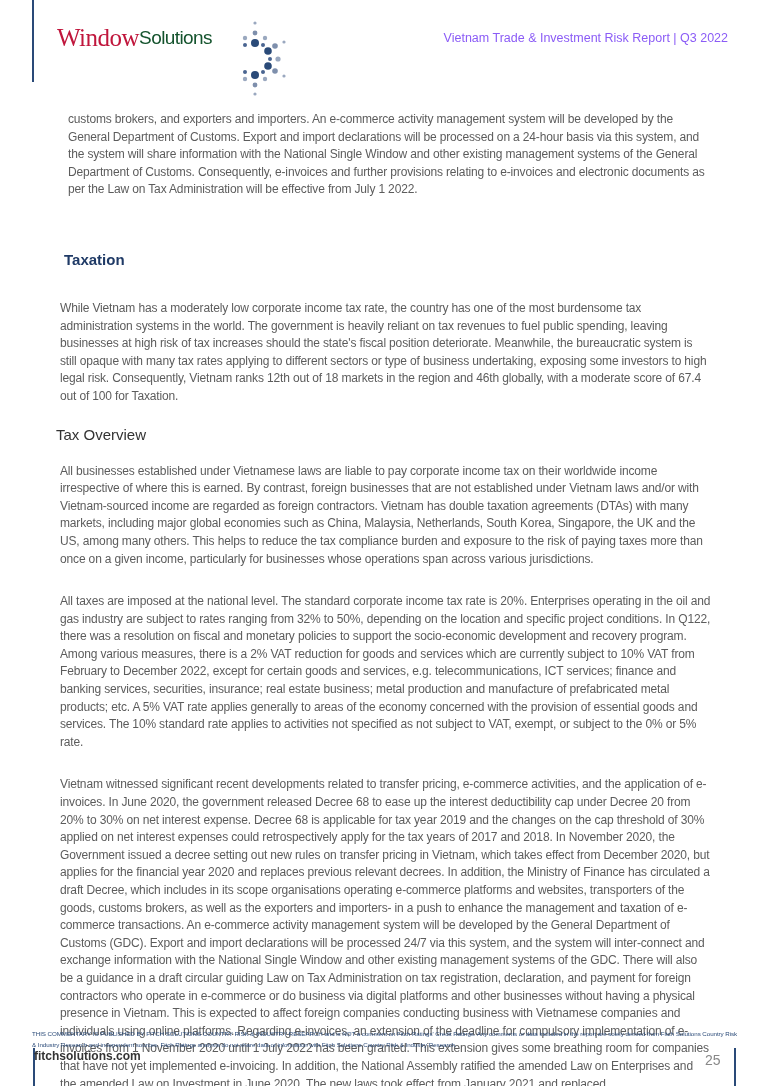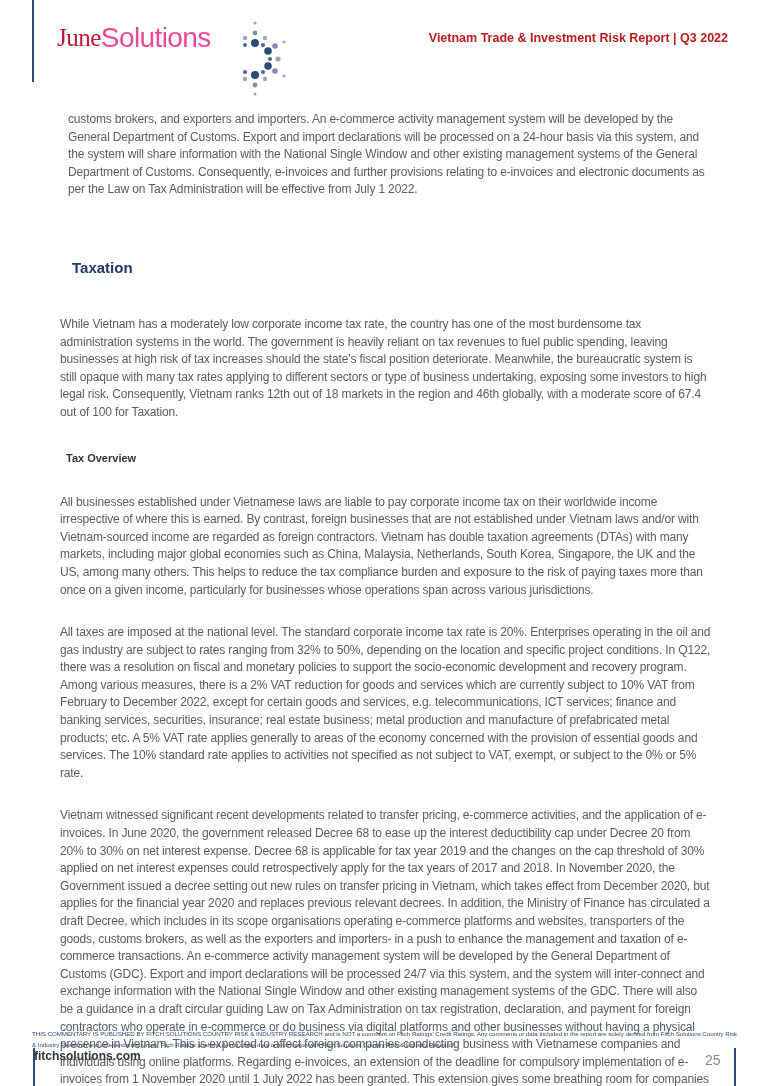--- a/index.html
+++ b/index.html
@@ -4,42 +4,42 @@
 <style>
   html, body { margin: 0; padding: 0; background: #ffffff; }
   body { width: 768px; height: 1086px; position: relative; overflow: hidden;
          font-family: "Liberation Sans", sans-serif; color: #5a5a5a; }
   .vline-top { position: absolute; left: 32px; top: 0; width: 2px; height: 82px; background: #2a4a78; }
   .vline-bot-left { position: absolute; left: 33px; top: 1048px; width: 2px; height: 38px; background: #2a4a78; }
   .vline-bot-right { position: absolute; left: 734px; top: 1048px; width: 2px; height: 38px; background: #2a4a78; }
 
   .logo { position: absolute; left: 57px; top: 18px; height: 40px; display: flex; align-items: center; }
   .logo-fitch { font-family: "Liberation Serif", serif; font-size: 25px; color: #c0163c; letter-spacing: -0.5px; }
-  .logo-solutions { font-family: "Liberation Sans", sans-serif; font-size: 28px; color: #ec4899; letter-spacing: -0.6px; }
+  .logo-solutions { font-family: "Liberation Sans", sans-serif; font-size: 19px; color: #14532d; letter-spacing: -0.6px; }
   .logo-dots { position: absolute; left: 178px; top: 0; width: 60px; height: 80px; }
 
-  .report-title { position: absolute; right: 40px; top: 31px; font-size: 12.5px; font-weight: bold; color: #b91c1c; }
+  .report-title { position: absolute; right: 40px; top: 31px; font-size: 12.5px; font-weight: normal; color: #8b5cf6; }
 
   .content { position: absolute; left: 56px; top: 107px; width: 660px; }
   .para { font-size: 12px; line-height: 17.6px; color: #5c5c5c; margin: 4px; letter-spacing: -0.15px; }
   .para.indent { padding-left: 8px; }
-  .h2 { font-size: 15px; font-weight: bold; color: #1f3a66; margin: 16px; }
-  .h3 { font-size: 11px; font-weight: bold; color: #333; margin: 10px; }
+  .h2 { font-size: 15px; font-weight: bold; color: #1f3a66; margin: 8px; }
+  .h3 { font-size: 15px; font-weight: normal; color: #333; margin: 0; }
 
   .disclaimer { position: absolute; left: 32px; top: 1028px; width: 710px; font-size: 6.2px; line-height: 11px; color: #2a4a78; letter-spacing: -0.05px; }
   .footer-site { position: absolute; left: 34px; top: 1049px; font-size: 12px; font-weight: bold; color: #333; }
   .page-number { position: absolute; left: 705px; top: 1052px; font-size: 14px; color: #888; }
 </style>
 </head>
 <body>
 
 <div class="vline-top"></div>
 
 <div class="logo">
-  <span class="logo-fitch">June</span>
+  <span class="logo-fitch">Window</span>
     <span class="logo-solutions">Solutions</span>
   <svg class="logo-dots" viewBox="0 0 60 80">
     <circle cx="20" cy="5" r="1.6" fill="#9aa8bf"></circle>
     <circle cx="20" cy="15" r="2.4" fill="#7e8fac"></circle>
     <circle cx="10" cy="20" r="2.2" fill="#9aa8bf"></circle>
     <circle cx="30" cy="20" r="2.2" fill="#9aa8bf"></circle>
     <circle cx="20" cy="25" r="4" fill="#2a4a78"></circle>
     <circle cx="10" cy="27" r="2" fill="#4a6591"></circle>
     <circle cx="28" cy="27" r="2" fill="#4a6591"></circle>
     <circle cx="40" cy="28" r="2.8" fill="#7e8fac"></circle>

